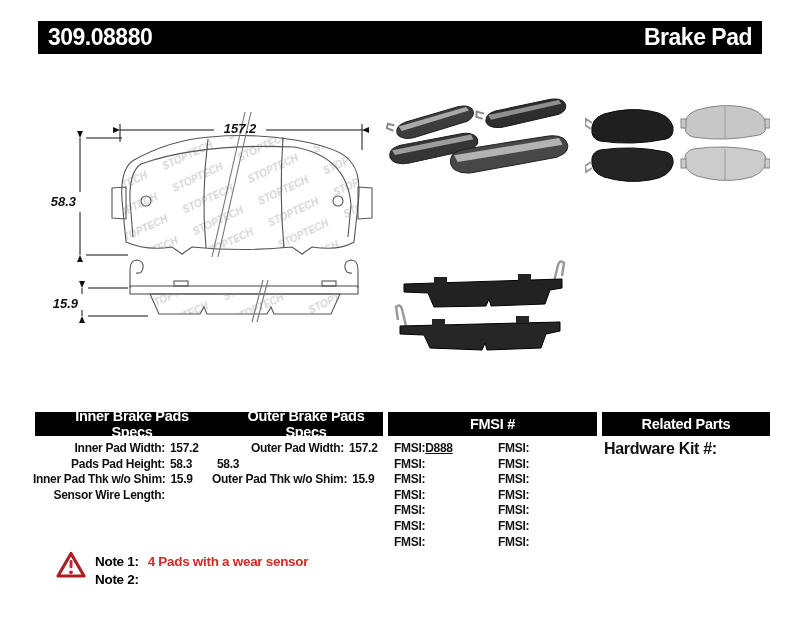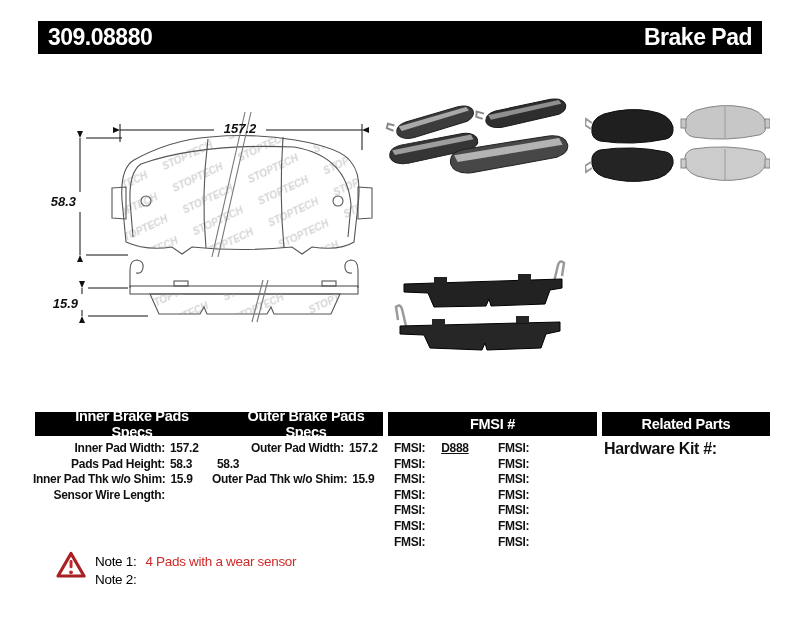--- a/index.html
+++ b/index.html
@@ -28,26 +28,26 @@
   .thead-split span { flex:1; text-align:center;margin-left:20px; }
 
   
   .spec-col { position:absolute; top:441px; font-size:12px; font-weight:bold; letter-spacing:-0.3px; color:#111; }
   .spec-row { display:flex; height:15.6px; line-height:15.6px; white-space:nowrap; }
   .spec-label { flex:0 0 132px; text-align:right; }
   .spec-val { margin-left:5px; text-align:left; }
 
   .fmsi-col { position:absolute; top:441px; font-size:12px; font-weight:bold; letter-spacing:-0.3px; color:#111; }
   .fmsi-row { height:15.6px; line-height:15.6px; white-space:nowrap; }
-  .fmsi-row .spec-val { margin-left:16px;text-decoration:underline; }
+  .fmsi-row .spec-val { margin-left:0;text-decoration:underline; }
 
   .related-col { position:absolute; top:441px; left:604px; font-size:16px; font-weight:bold; letter-spacing:-0.3px; color:#111; }
 
   
-  .notes { position:absolute; left:95px; top:553px; font-size:13.5px; font-weight:normal; letter-spacing:-0.3px; color:#000; }
+  .notes { position:absolute; left:95px; top:553px; font-size:13.5px; font-weight:bold; letter-spacing:-0.3px; color:#000; }
   .note-line { height:17.5px; line-height:17.5px; white-space:nowrap; }
   .note-red { color:#cf2a27; margin-left:9px; }
 
   svg text.dim {
     font-family:"Liberation Sans", sans-serif;
     font-size:13px; font-weight:bold; font-style:italic; fill:#111;
   }
 </style>
 </head>
 <body>

